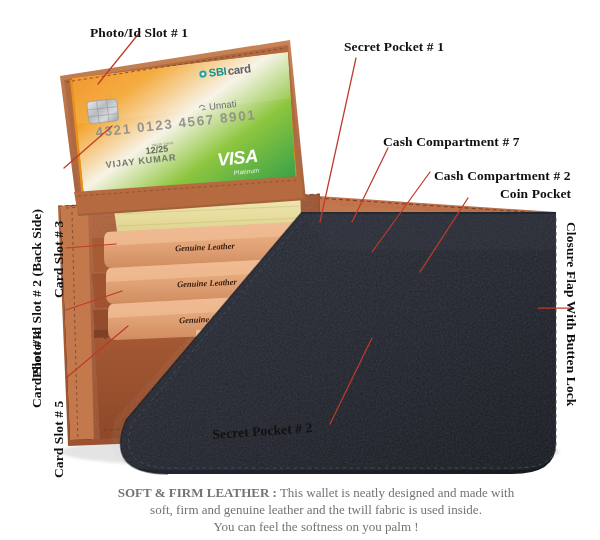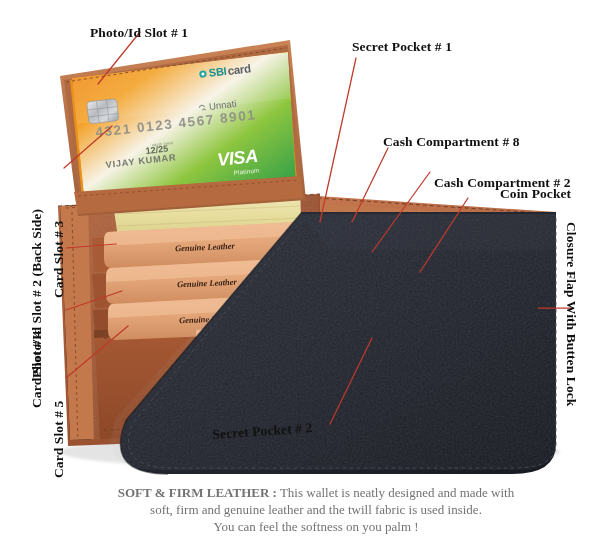--- a/index.html
+++ b/index.html
@@ -267,23 +267,23 @@
       <line x1="388" y1="148" x2="352" y2="222"></line>
       <line x1="430" y1="172" x2="372" y2="252"></line>
       <line x1="468" y1="198" x2="420" y2="272"></line>
       <line x1="330" y1="424" x2="372" y2="338"></line>
       <line x1="572" y1="308" x2="538" y2="308"></line>
     </g>
   </svg>
 
   <div>
     <div class="lbl" style="left:90px;  top:26px;">Photo/Id Slot # 1</div>
-    <div class="lbl" style="left:352px; top:40px;">Secret Pocket # 1</div>
-    <div class="lbl" style="left:383px; top:135px;">Cash Compartment # 8</div>
-    <div class="lbl" style="left:434px; top:176px;">Cash Compartment # 2</div>
+    <div class="lbl" style="left:344px; top:40px;">Secret Pocket # 1</div>
+    <div class="lbl" style="left:383px; top:135px;">Cash Compartment # 7</div>
+    <div class="lbl" style="left:434px; top:169px;">Cash Compartment # 2</div>
     <div class="lbl" style="left:460px; top:187px;margin-left:40px;">Coin Pocket</div>
     <div class="lbl" style="left:212px; top:428px; transform:rotate(-4deg); transform-origin:0 0;">Secret Pocket # 2</div>
 
     <div class="lbl vert" style="left:30px;  top:378px; transform:rotate(-90deg);">Photo/Id Slot # 2 (Back Side)</div>
     <div class="lbl vert" style="left:52px;  top:298px; transform:rotate(-90deg);">Card Slot # 3</div>
     <div class="lbl vert" style="left:30px;  top:408px; transform:rotate(-90deg);">Card Slot # 4</div>
     <div class="lbl vert" style="left:52px;  top:478px; transform:rotate(-90deg);">Card Slot # 5</div>
     <div class="lbl vert" style="left:578px; top:222px; transform:rotate(90deg);">Closure Flap With Butten Lock</div>
   </div>
 

